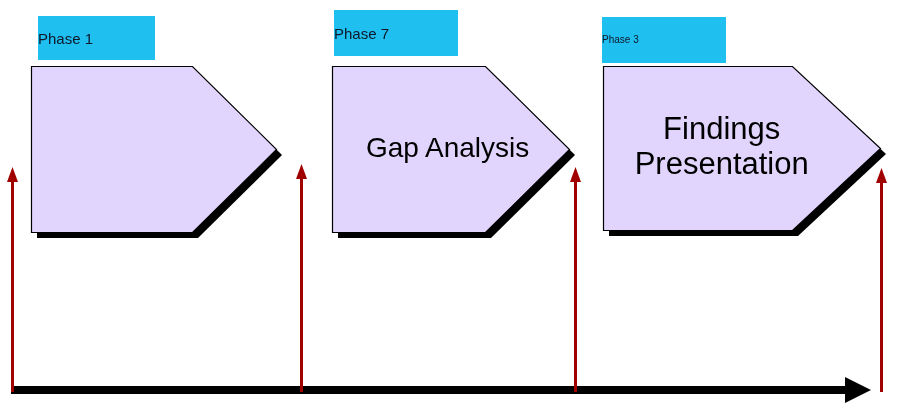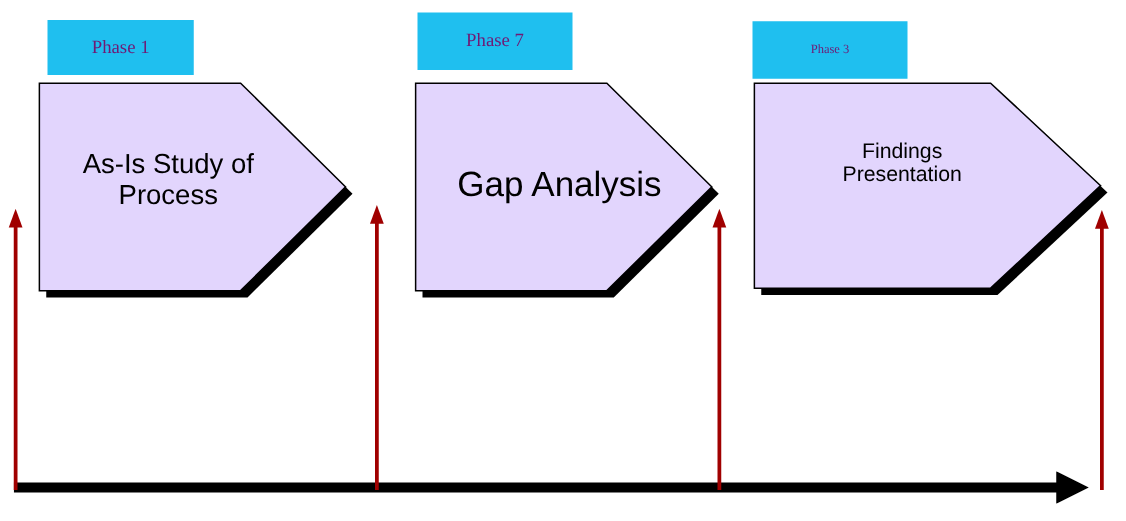--- a/index.html
+++ b/index.html
@@ -13,26 +13,26 @@
     height: 417px;
     background: #ffffff;
     overflow: hidden;
     font-family: "Liberation Sans", sans-serif;
   }
 
   
   .phase-badge {
     position: absolute;
     background: #1FBFEF;
-    color: #701a75;
+    color: #0f172a;
     display: flex;
     align-items: center;
-    justify-content: center;
+    justify-content: flex-start;
     font-size: 15px;
-    font-family: Liberation Serif, serif;
+    font-family: Liberation Sans, sans-serif;
     line-height: 1;
     letter-spacing: 0px;
     z-index: 5;
   }
 
   
   .chevron-wrap {
     position: absolute;
     z-index: 3;
   }
@@ -104,42 +104,40 @@
         </svg>
       </div>
     </div>
 
   <div id="phases-holder">
       <div class="chevron-wrap" style="left: 31px; top: 66px; width: 253px; height: 174px;">
         <svg width="253" height="174" viewBox="0 0 253 174">
           <polygon points="6,6 167,6 251,89 167,172 6,172" fill="#000000"></polygon>
           <polygon points="0.5,0.5 161.5,0.5 245.5,83.5 161.5,166.5 0.5,166.5" fill="#E2D5FD" stroke="#000000" stroke-width="1.2" stroke-linejoin="miter"></polygon>
         </svg>
-        <div class="chevron-label" style="top: 52px; font-size: 22px; width: 207.2px;">As-Is Study of
-Process</div>
       </div>
       <div class="phase-badge" style="left: 38px; top: 16px; width: 117px; height: 44px; font-size: 15px;">
         <span>Phase 1</span>
       </div>
       <div class="chevron-wrap" style="left: 332px; top: 66px; width: 245px; height: 174px;">
         <svg width="245" height="174" viewBox="0 0 245 174">
           <polygon points="6,6 159,6 243,89 159,172 6,172" fill="#000000"></polygon>
           <polygon points="0.5,0.5 153.5,0.5 237.5,83.5 153.5,166.5 0.5,166.5" fill="#E2D5FD" stroke="#000000" stroke-width="1.2" stroke-linejoin="miter"></polygon>
         </svg>
         <div class="chevron-label" style="top: 66px; font-size: 28px; width: 199.2px; padding-left: 16px;">Gap Analysis</div>
       </div>
       <div class="phase-badge" style="left: 334px; top: 10px; width: 124px; height: 46px; font-size: 15px;">
         <span>Phase 7</span>
       </div>
       <div class="chevron-wrap" style="left: 603px; top: 66px; width: 285px; height: 172px;">
         <svg width="285" height="172" viewBox="0 0 285 172">
           <polygon points="6,6 195,6 283,88 195,170 6,170" fill="#000000"></polygon>
           <polygon points="0.5,0.5 189.5,0.5 277.5,82.5 189.5,164.5 0.5,164.5" fill="#E2D5FD" stroke="#000000" stroke-width="1.2" stroke-linejoin="miter"></polygon>
         </svg>
-        <div class="chevron-label" style="top: 45px; font-size: 17px; width: 237.4px; text-align: center;">Findings
+        <div class="chevron-label" style="top: 45px; font-size: 31px; width: 237.4px; text-align: center;">Findings
 Presentation</div>
       </div>
       <div class="phase-badge" style="left: 602px; top: 17px; width: 124px; height: 46px; font-size: 10px;">
         <span>Phase 3</span>
       </div>
     </div>
 
 </div>
 
 </body></html>

